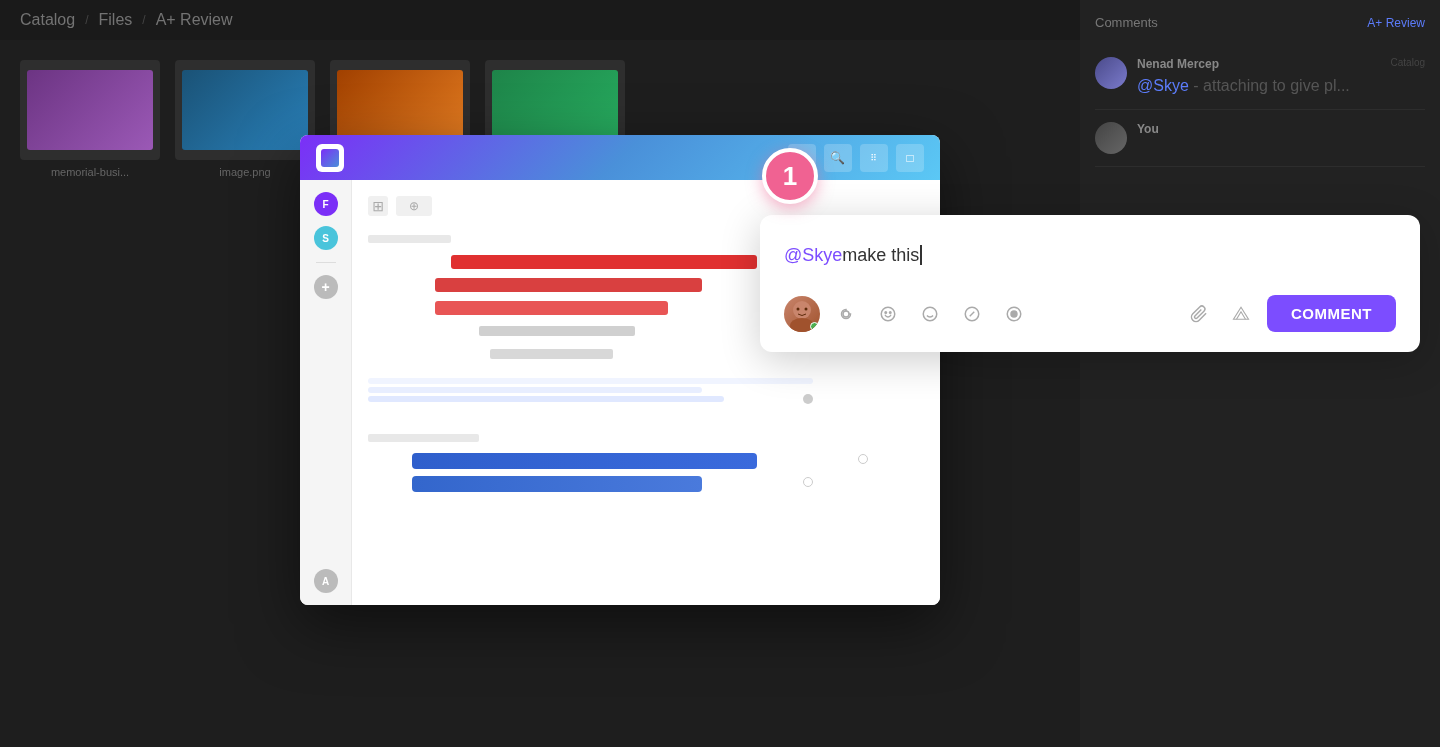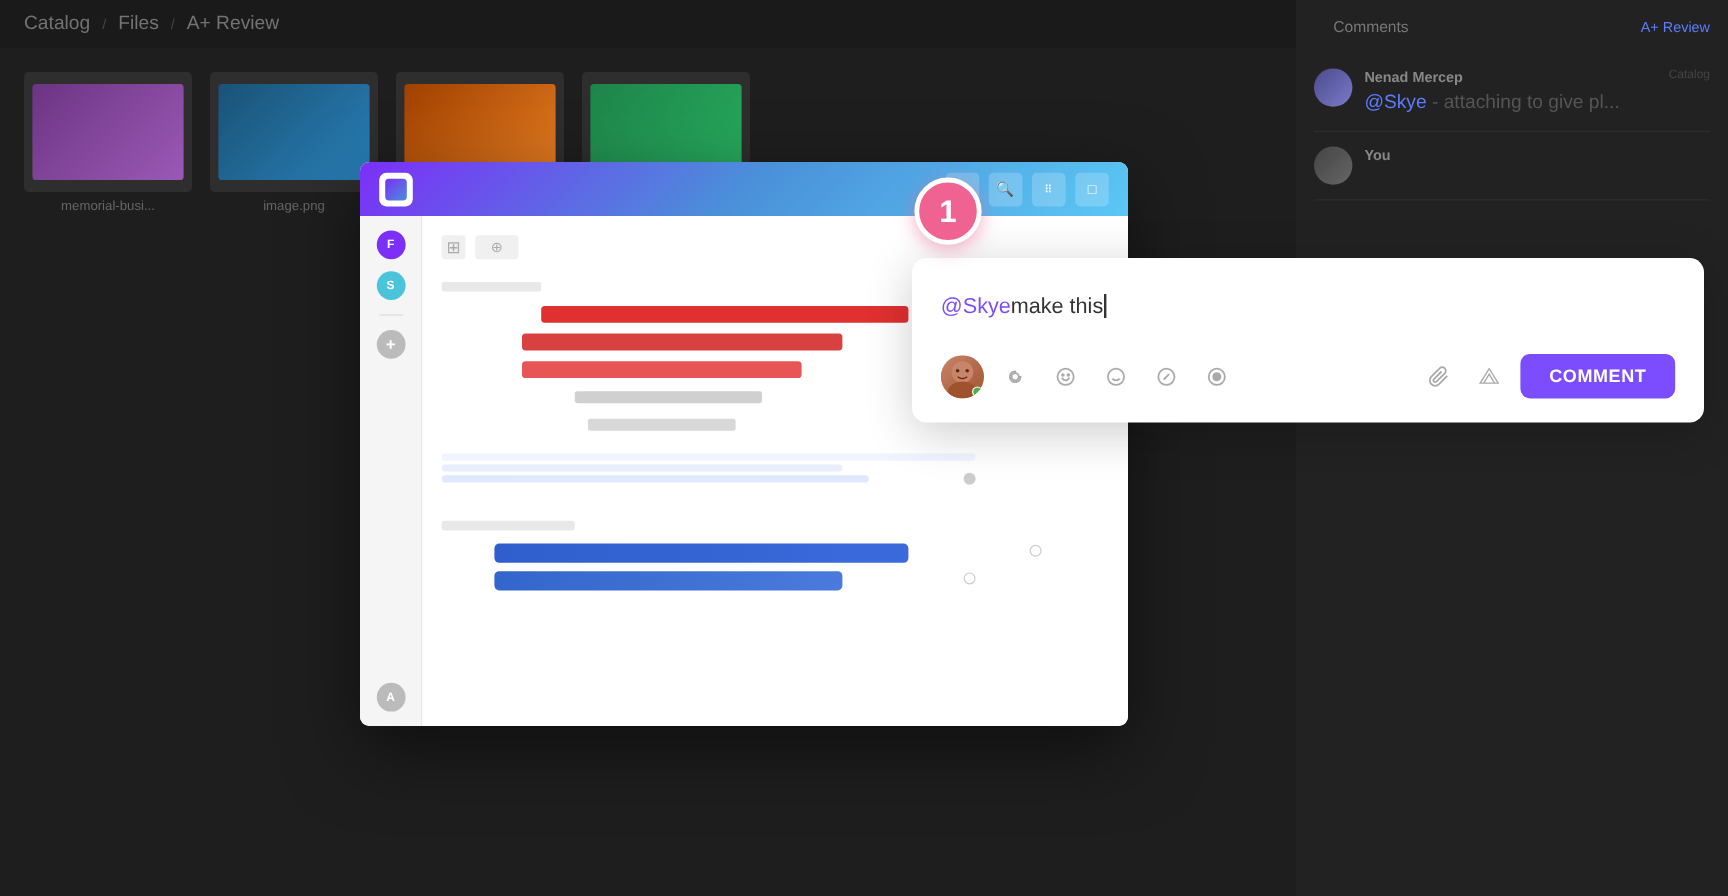--- a/index.html
+++ b/index.html
@@ -318,21 +318,20 @@
     .rp-header {
       display: flex;
       justify-content: space-between;
       align-items: center;
       margin-bottom: 15px;
     }
 
     .rp-title {
       font-size: 13px;
       color: #777;
-      margin-left: 16px;
     }
 
     .rp-action {
       font-size: 12px;
       color: #5c7cfa;
       cursor: pointer;
     }
 
     .rp-item {
       display: flex;

